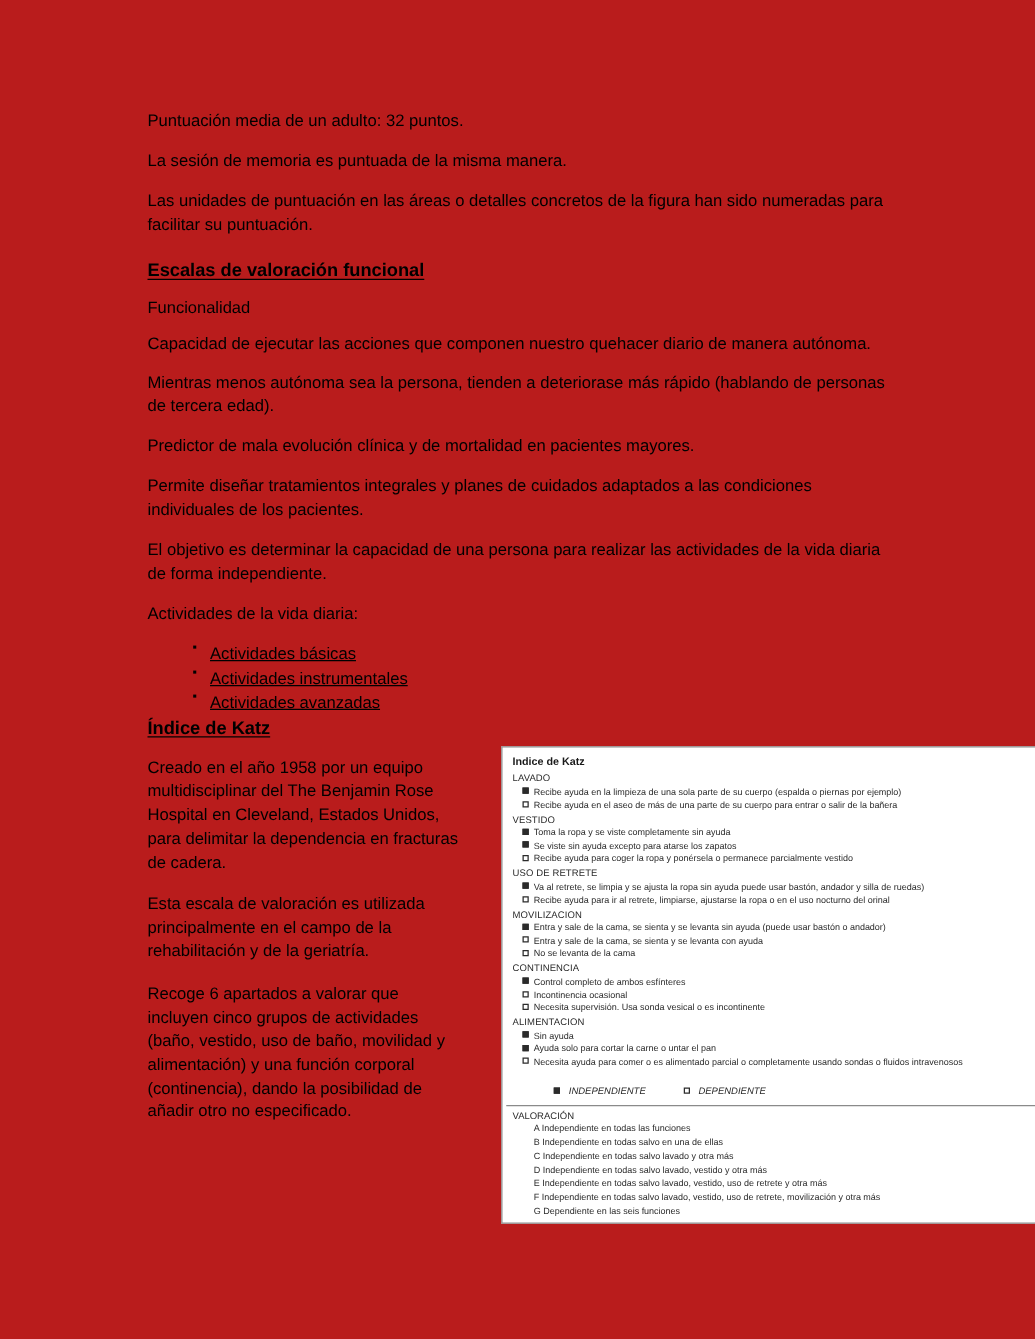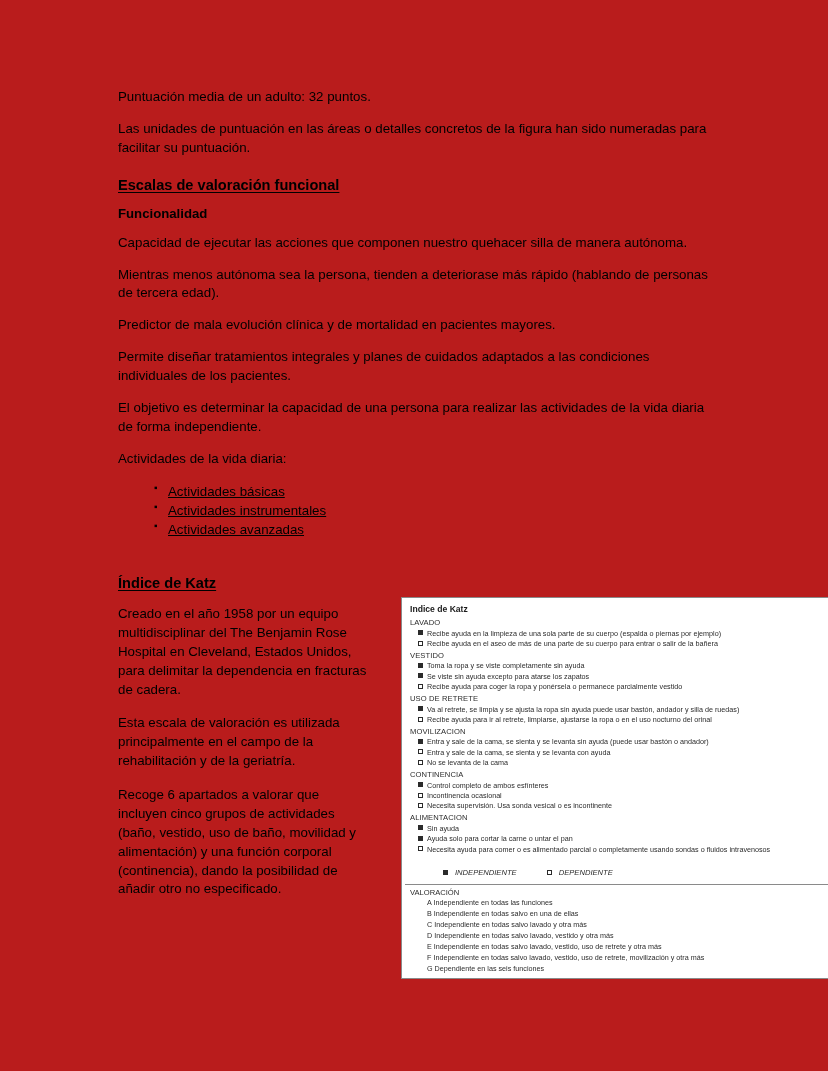--- a/index.html
+++ b/index.html
@@ -36,21 +36,21 @@
   }
   h2.section-heading {
     font-size: 14.6px;
     font-weight: bold;
     margin: 19px 0 13px 0;
     text-decoration: underline;
     text-underline-offset: 2px;
   }
   h3.sub-heading {
     font-size: 13.2px;
-    font-weight: bold;
+    font-weight: normal;
     margin: 0 0 13px 0;
   }
   ul.bullets {
     margin: 0 0 13px 0;
     padding-left: 36px;
     list-style: none;
     text-decoration: underline;
   }
   ul.bullets li {
     font-size: 13.3px;
@@ -164,26 +164,27 @@
     line-height: 1.3;
   }
 </style>
 </head>
 <body>
 
 <div class="page">
 
   <div class="content">
     <p class="para">Puntuación media de un adulto: 32 puntos.</p>
+    <p class="para">La sesión de memoria es puntuada de la misma manera.</p>
     <p class="para">Las unidades de puntuación en las áreas o detalles concretos de la figura han sido numeradas para facilitar su puntuación.</p>
 
     <h2 class="section-heading">Escalas de valoración funcional</h2>
     <h3 class="sub-heading">Funcionalidad</h3>
 
-    <p class="para">Capacidad de ejecutar las acciones que componen nuestro quehacer silla de manera autónoma.</p>
+    <p class="para">Capacidad de ejecutar las acciones que componen nuestro quehacer diario de manera autónoma.</p>
     <p class="para">Mientras menos autónoma sea la persona, tienden a deteriorase más rápido (hablando de personas de tercera edad).</p>
     <p class="para">Predictor de mala evolución clínica y de mortalidad en pacientes mayores.</p>
     <p class="para">Permite diseñar tratamientos integrales y planes de cuidados adaptados a las condiciones individuales de los pacientes.</p>
     <p class="para">El objetivo es determinar la capacidad de una persona para realizar las actividades de la vida diaria de forma independiente.</p>
     <p class="para">Actividades de la vida diaria:</p>
 
     <ul class="bullets">
       <li>Actividades básicas</li>
       <li>Actividades instrumentales</li>
       <li>Actividades avanzadas</li>

